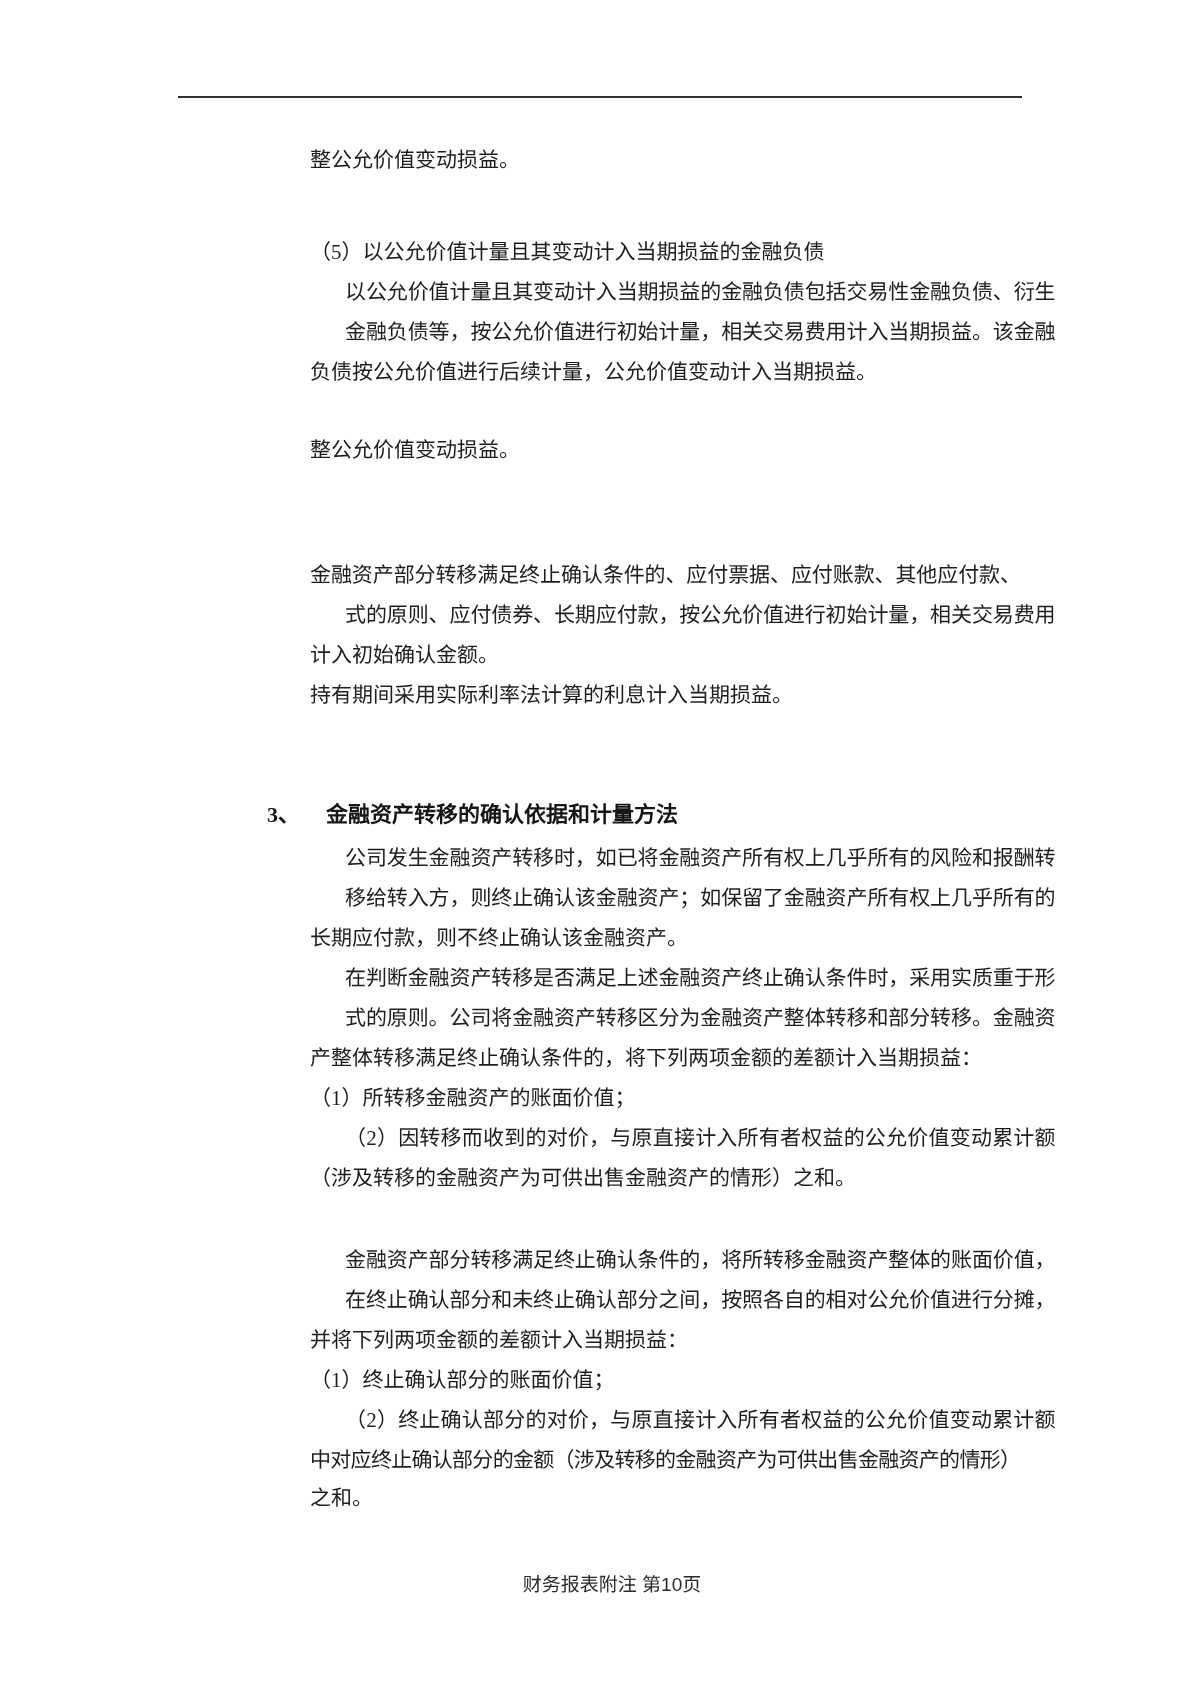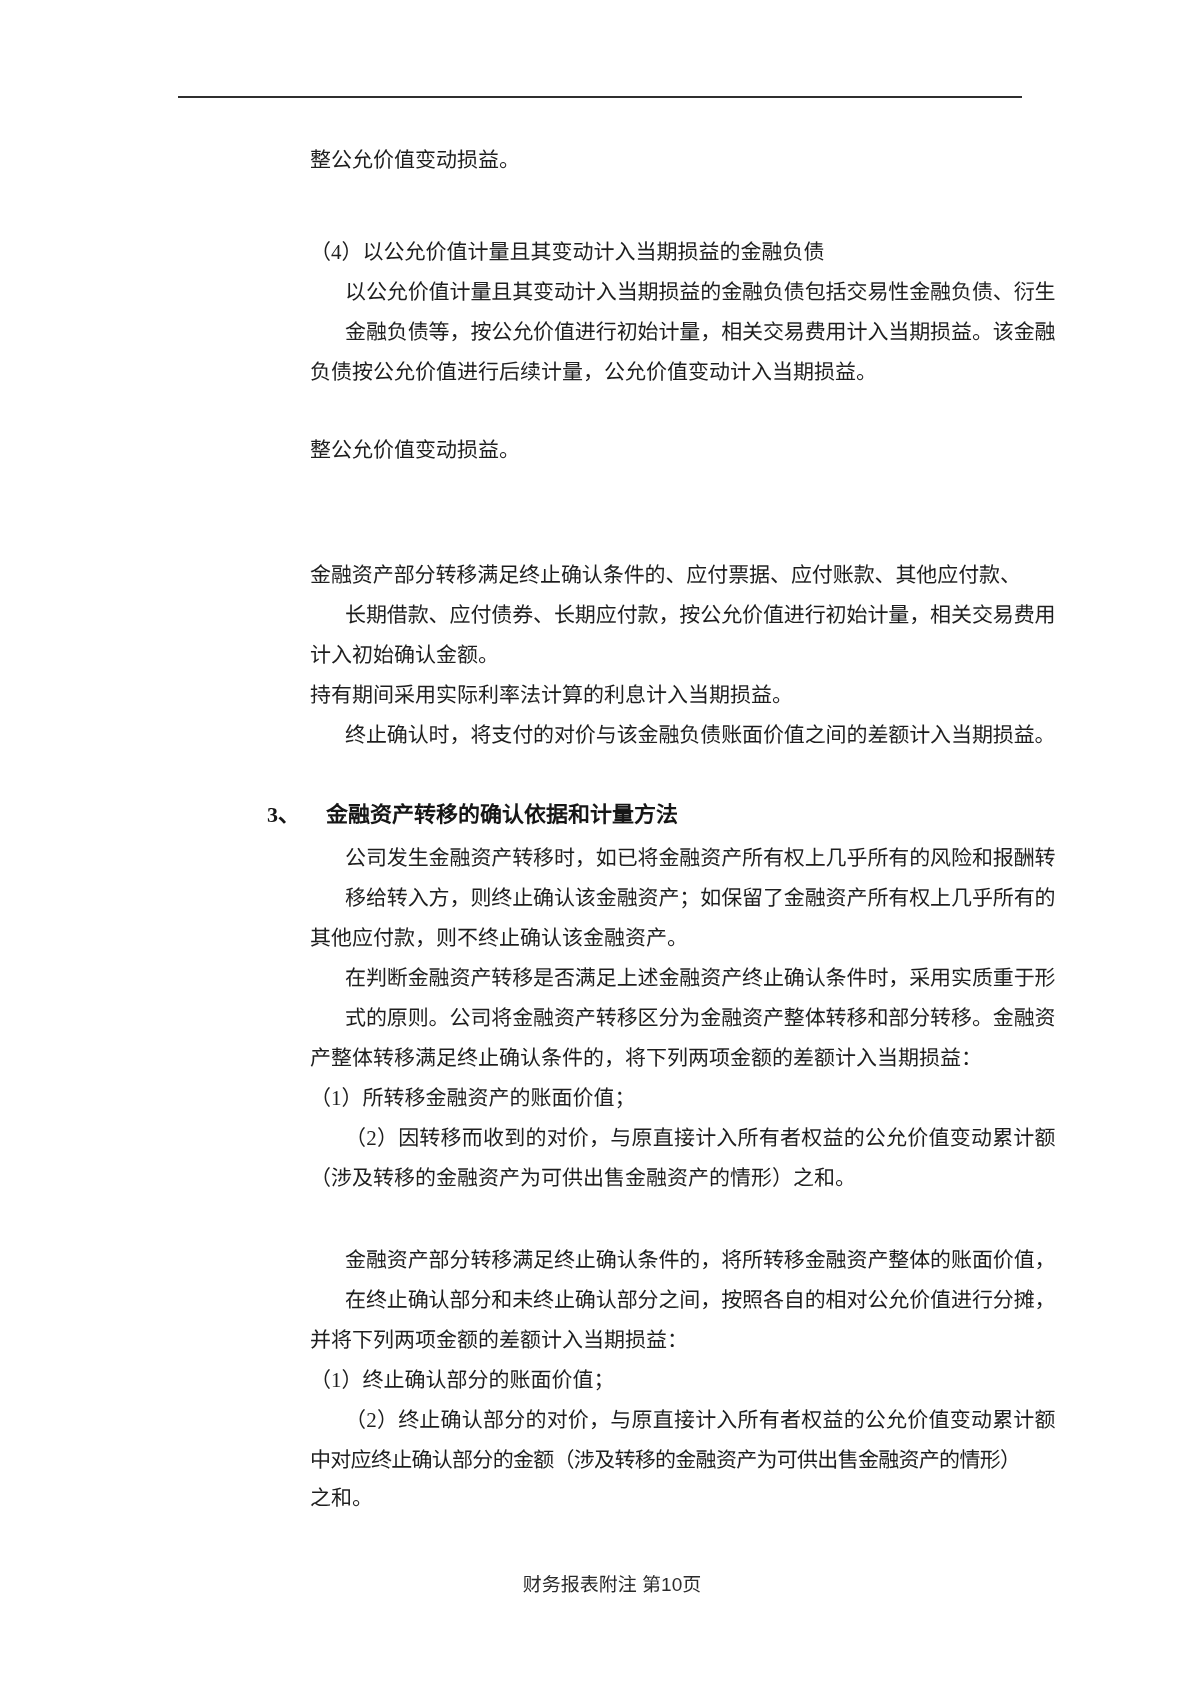--- a/index.html
+++ b/index.html
@@ -75,40 +75,39 @@
 </style>
 </head>
 <body>
 
 <div class="page">
 
   <div class="rule"></div>
 
   <div class="line end" style="top:140px">整公允价值变动损益。</div>
 
-  <div class="line end" style="top:232px">（4）以公允价值计量且其变动计入当期损益的金融负债</div>
+  <div class="line end" style="top:232px">（5）以公允价值计量且其变动计入当期损益的金融负债</div>
   <div class="line full f34" style="top:272px">以公允价值计量且其变动计入当期损益的金融负债包括交易性金融负债、衍生</div>
   <div class="line full f34" style="top:312px">金融负债等，按公允价值进行初始计量，相关交易费用计入当期损益。该金融</div>
   <div class="line end" style="top:352px">负债按公允价值进行后续计量，公允价值变动计入当期损益。</div>
   <div class="line end" style="top:430px">整公允价值变动损益。</div>
 
   <div class="line full f35" style="top:555px">金融资产部分转移满足终止确认条件的、应付票据、应付账款、其他应付款、</div>
-  <div class="line full f34" style="top:595px">长期借款、应付债券、长期应付款，按公允价值进行初始计量，相关交易费用</div>
+  <div class="line full f34" style="top:595px">式的原则、应付债券、长期应付款，按公允价值进行初始计量，相关交易费用</div>
   <div class="line end" style="top:635px">计入初始确认金额。</div>
   <div class="line end" style="top:675px">持有期间采用实际利率法计算的利息计入当期损益。</div>
-  <div class="line full f34" style="top:715px">终止确认时，将支付的对价与该金融负债账面价值之间的差额计入当期损益。</div>
 
   <div class="heading">
     <span class="h-num">3、</span>
     <span class="h-title">金融资产转移的确认依据和计量方法</span>
   </div>
 
   <div class="line full f34" style="top:838px">公司发生金融资产转移时，如已将金融资产所有权上几乎所有的风险和报酬转</div>
   <div class="line full f34" style="top:878px">移给转入方，则终止确认该金融资产；如保留了金融资产所有权上几乎所有的</div>
-  <div class="line end" style="top:918px">其他应付款，则不终止确认该金融资产。</div>
+  <div class="line end" style="top:918px">长期应付款，则不终止确认该金融资产。</div>
   <div class="line full f34" style="top:958px">在判断金融资产转移是否满足上述金融资产终止确认条件时，采用实质重于形</div>
   <div class="line full f34" style="top:998px">式的原则。公司将金融资产转移区分为金融资产整体转移和部分转移。金融资</div>
   <div class="line end" style="top:1038px">产整体转移满足终止确认条件的，将下列两项金额的差额计入当期损益：</div>
   <div class="line end" style="top:1078px">（1）所转移金融资产的账面价值；</div>
   <div class="line full f34" style="top:1118px">（2）因转移而收到的对价，与原直接计入所有者权益的公允价值变动累计额</div>
   <div class="line end" style="top:1158px">（涉及转移的金融资产为可供出售金融资产的情形）之和。</div>
 
   <div class="line full f34" style="top:1240px">金融资产部分转移满足终止确认条件的，将所转移金融资产整体的账面价值，</div>
   <div class="line full f34" style="top:1280px">在终止确认部分和未终止确认部分之间，按照各自的相对公允价值进行分摊，</div>
   <div class="line end" style="top:1320px">并将下列两项金额的差额计入当期损益：</div>

